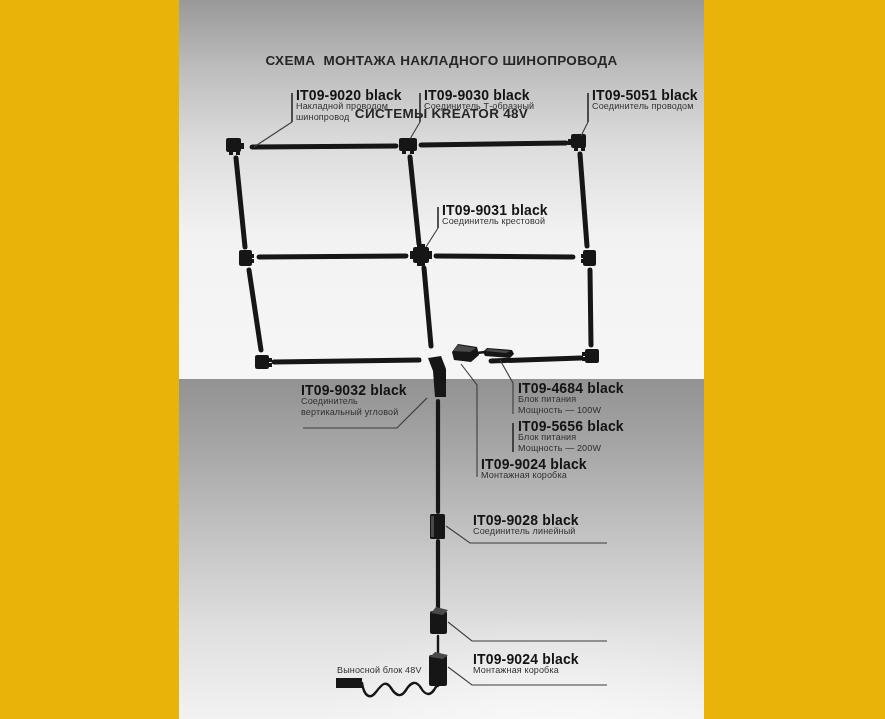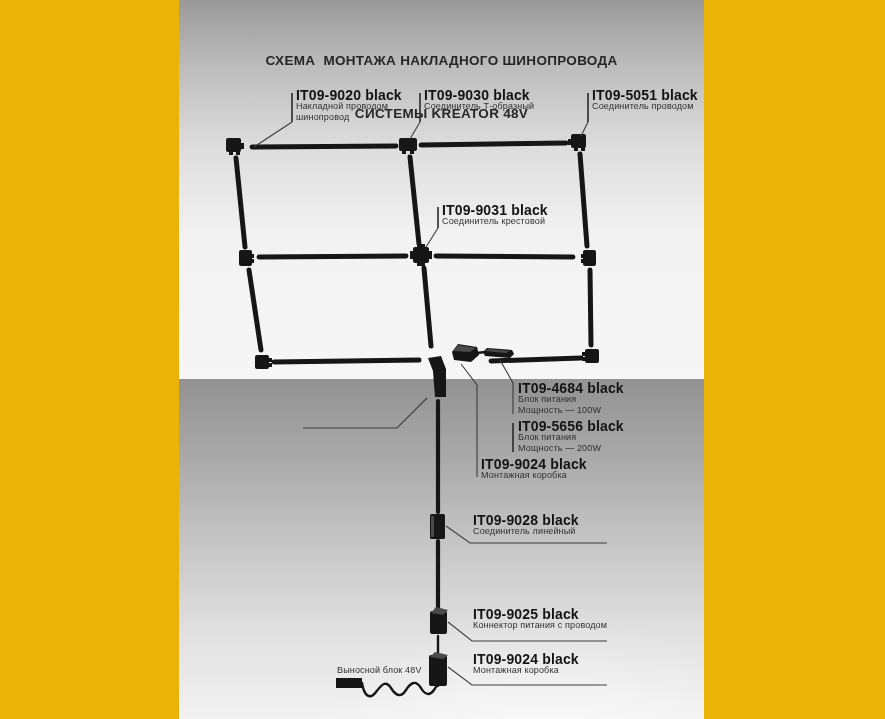--- a/index.html
+++ b/index.html
@@ -166,20 +166,25 @@
   <div class="lbl" style="left:592px;top:90px">
     <span class="code">IT09-5051 black</span>
     <span>Соединитель проводом</span>
   </div>
 
   <div class="lbl" style="left:442px;top:205px">
     <span class="code">IT09-9031 black</span>
     <span>Соединитель крестовой</span>
   </div>
 
+  <div class="lbl" style="left:301px;top:385px">
+    <span class="code">IT09-9032 black</span>
+    <span>Соединитель</span>
+    <span>вертикальный угловой</span>
+  </div>
 
   <div class="lbl" style="left:518px;top:383px">
     <span class="code">IT09-4684 black</span>
     <span>Блок питания</span>
     <span>Мощность — 100W</span>
   </div>
 
   <div class="lbl" style="left:518px;top:421px">
     <span class="code">IT09-5656 black</span>
     <span>Блок питания</span>
@@ -189,24 +194,20 @@
   <div class="lbl" style="left:481px;top:459px">
     <span class="code">IT09-9024 black</span>
     <span>Монтажная коробка</span>
   </div>
 
   <div class="lbl" style="left:473px;top:515px">
     <span class="code">IT09-9028 black</span>
     <span>Соединитель линейный</span>
   </div>
 
-  <div class="lbl" style="left:473px;top:609px">
-    <span class="code">IT09-9025 black</span>
-    <span>Коннектор питания с проводом</span>
-  </div>
 
   <div class="lbl" style="left:473px;top:654px">
     <span class="code">IT09-9024 black</span>
     <span>Монтажная коробка</span>
   </div>
 
   <div class="lbl" style="left:337px;top:665px">
     <span>Выносной блок 48V</span>
   </div>
 

